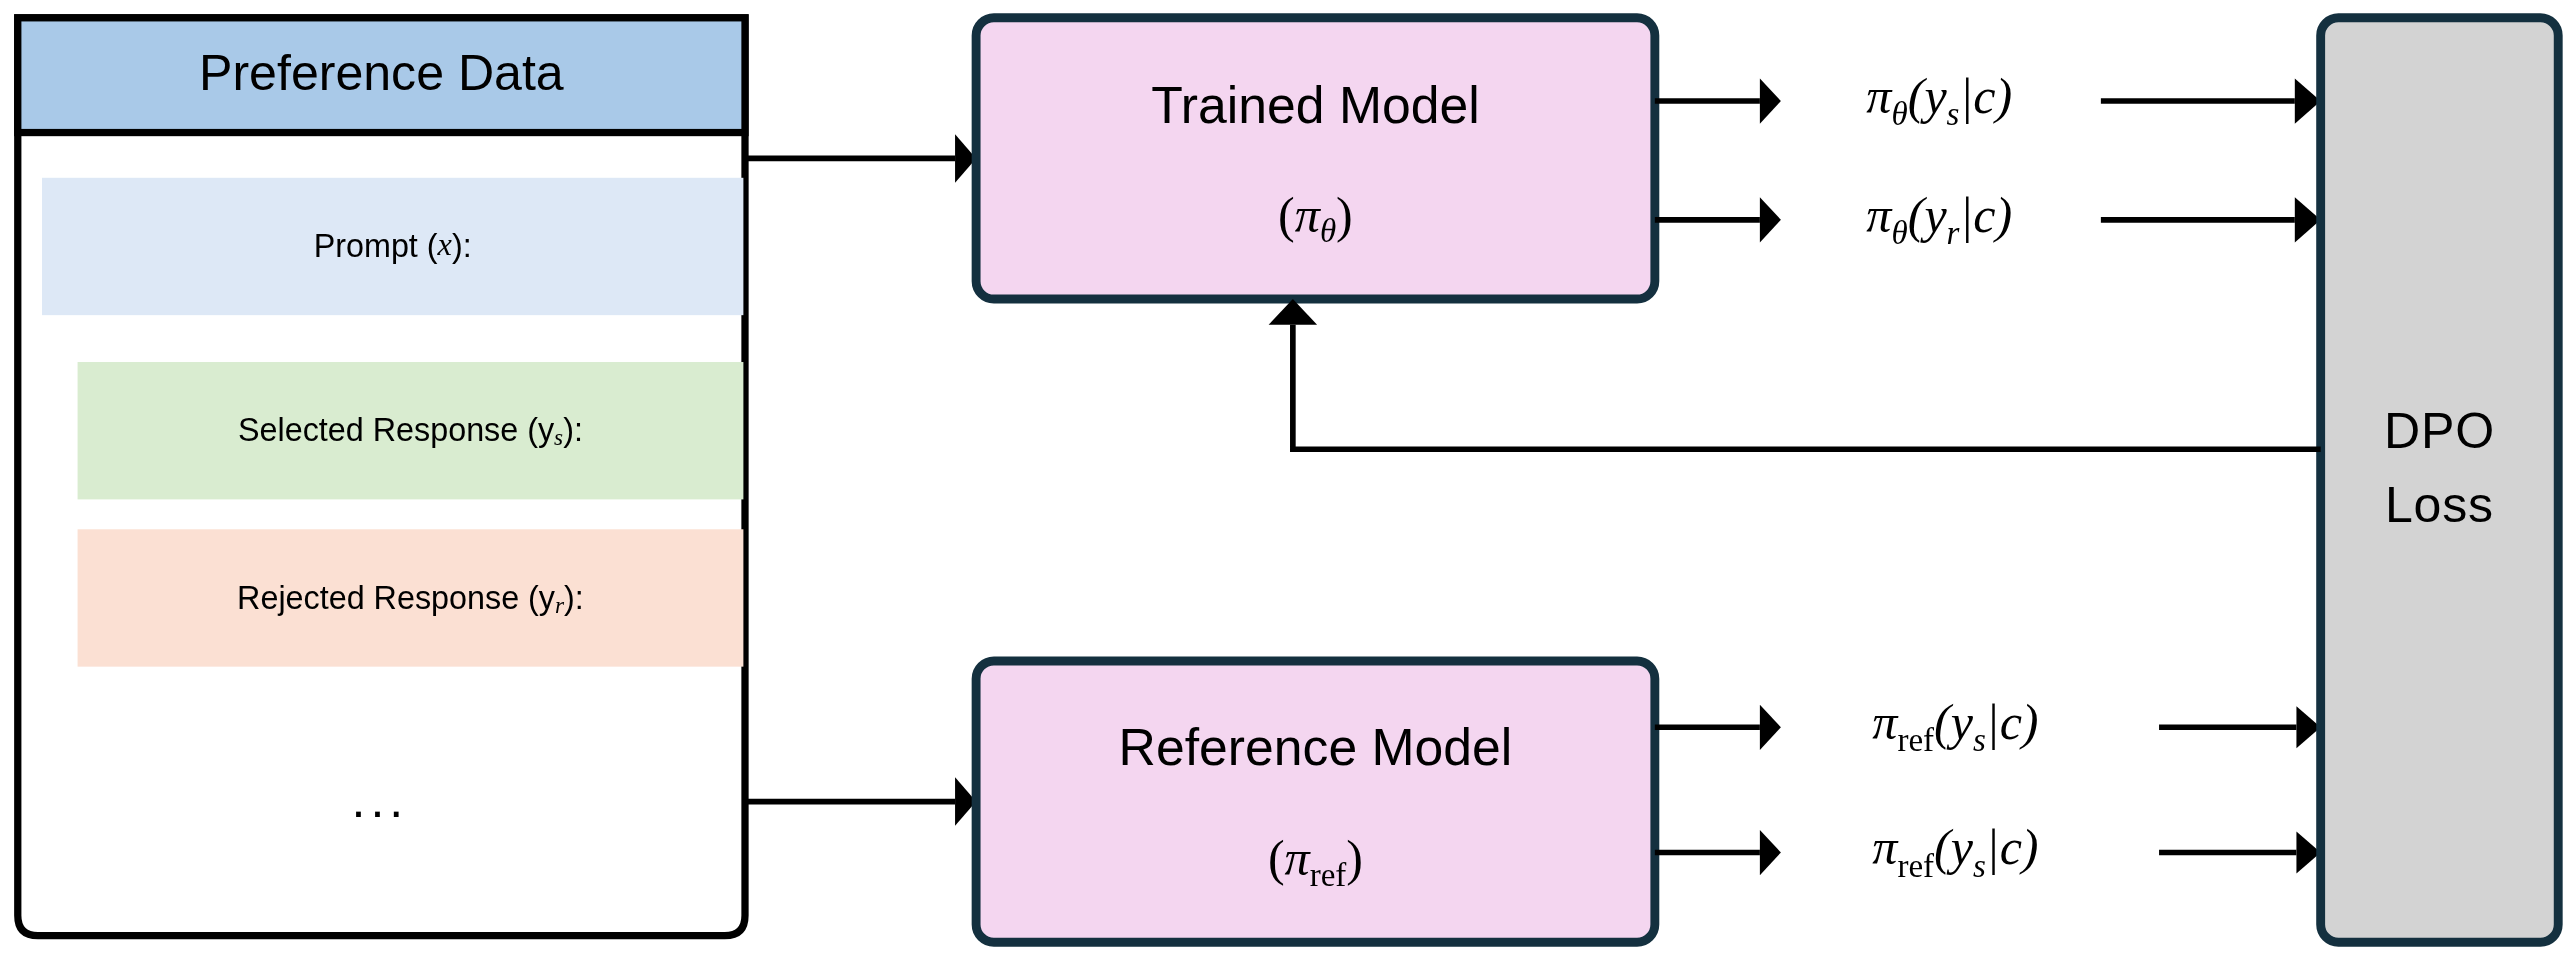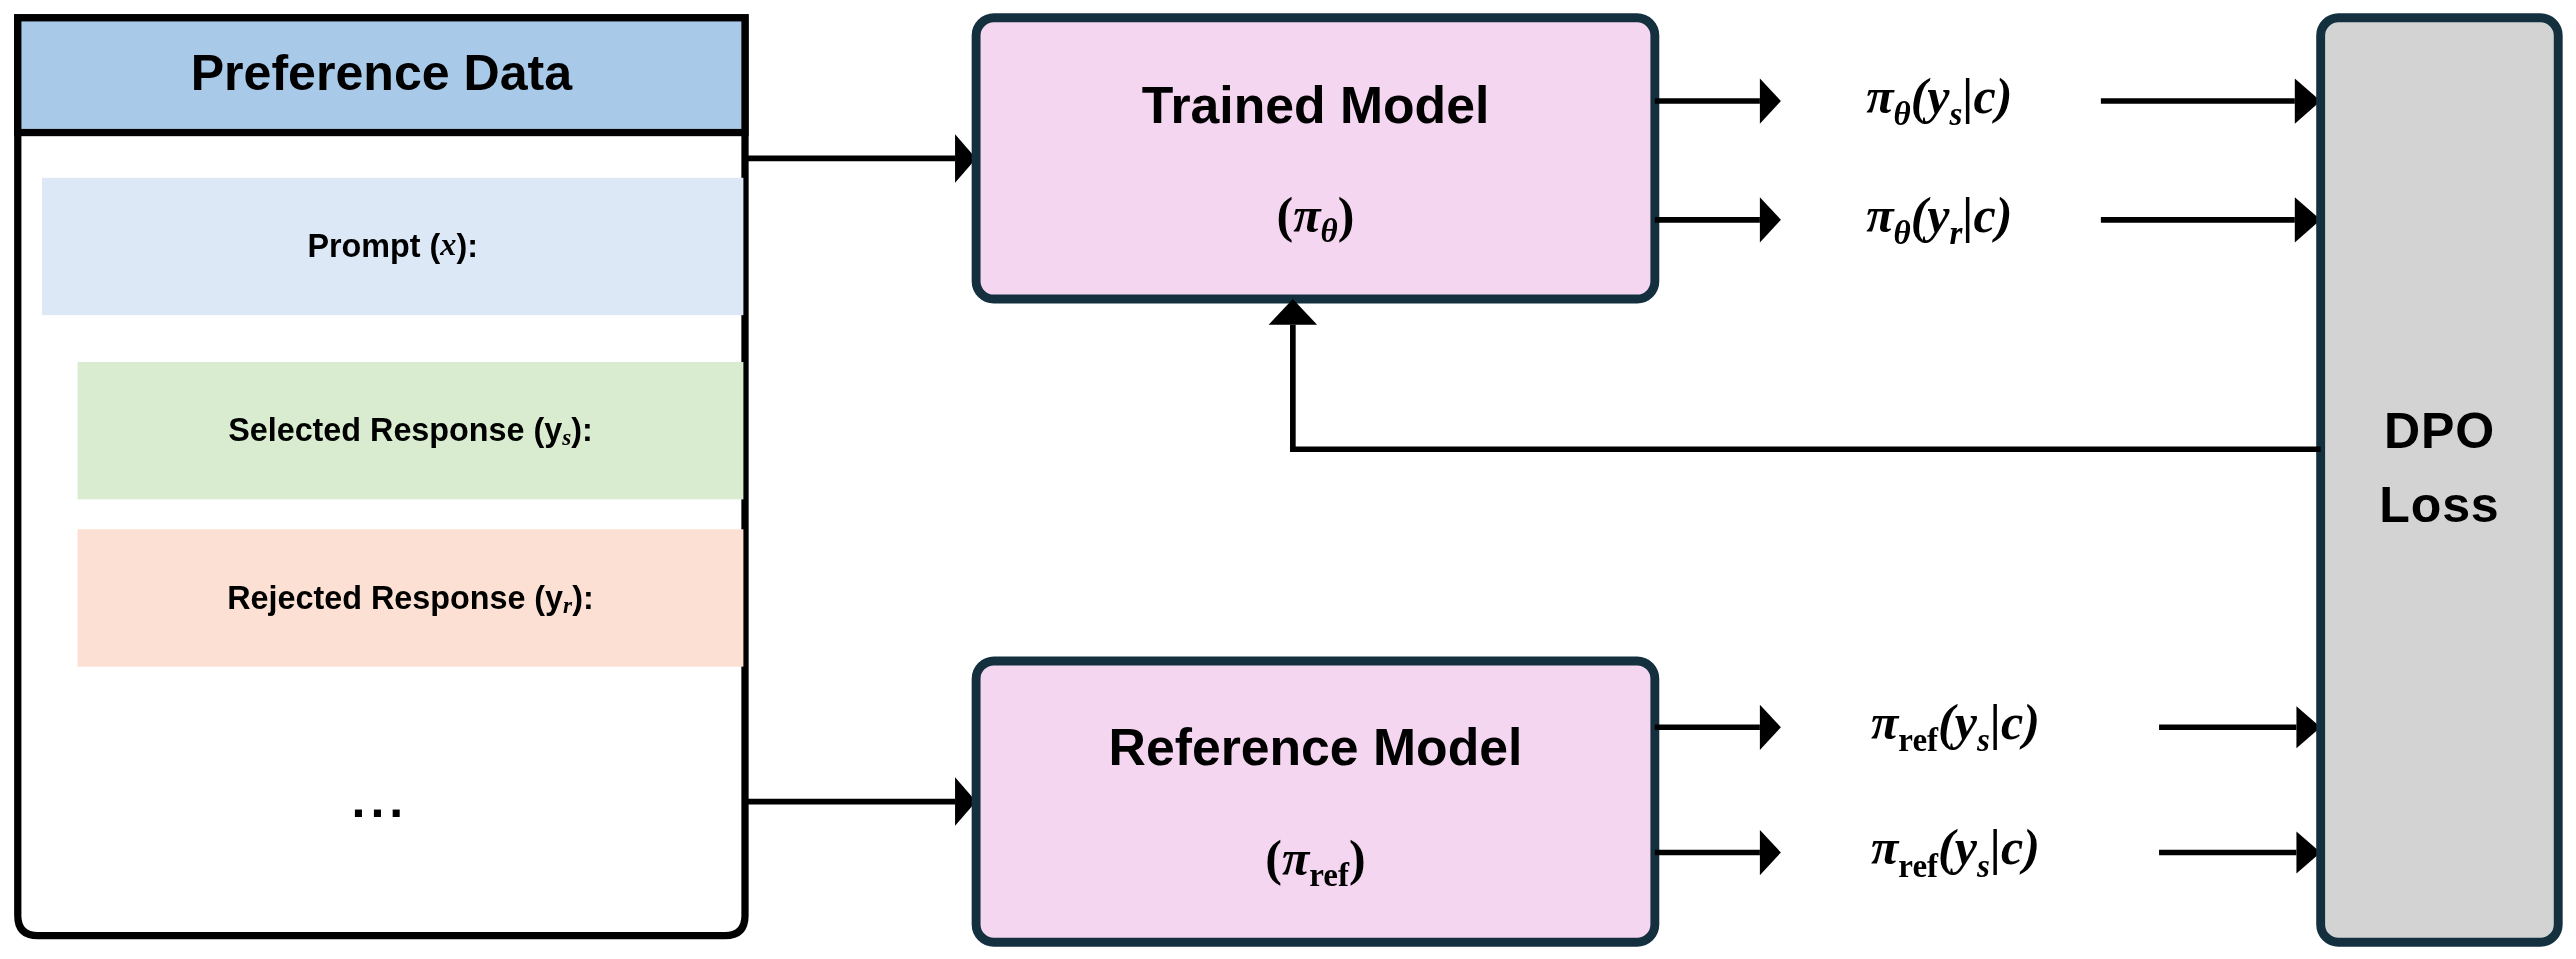--- a/index.html
+++ b/index.html
@@ -9,21 +9,20 @@
   }
   body {
     font-family: "Liberation Sans", sans-serif;
   }
   #diagram-root {
     position: relative;
     width: 2576px;
     height: 960px;
     background: #ffffff;
     overflow: hidden;
-    font-weight: bold;
   }
   svg.canvas {
     position: absolute;
     top: 0;
     left: 0;
     width: 2576px;
     height: 960px;
     display: block;
   }
   .box-fill-blue   { fill: #a9c9e8; }

